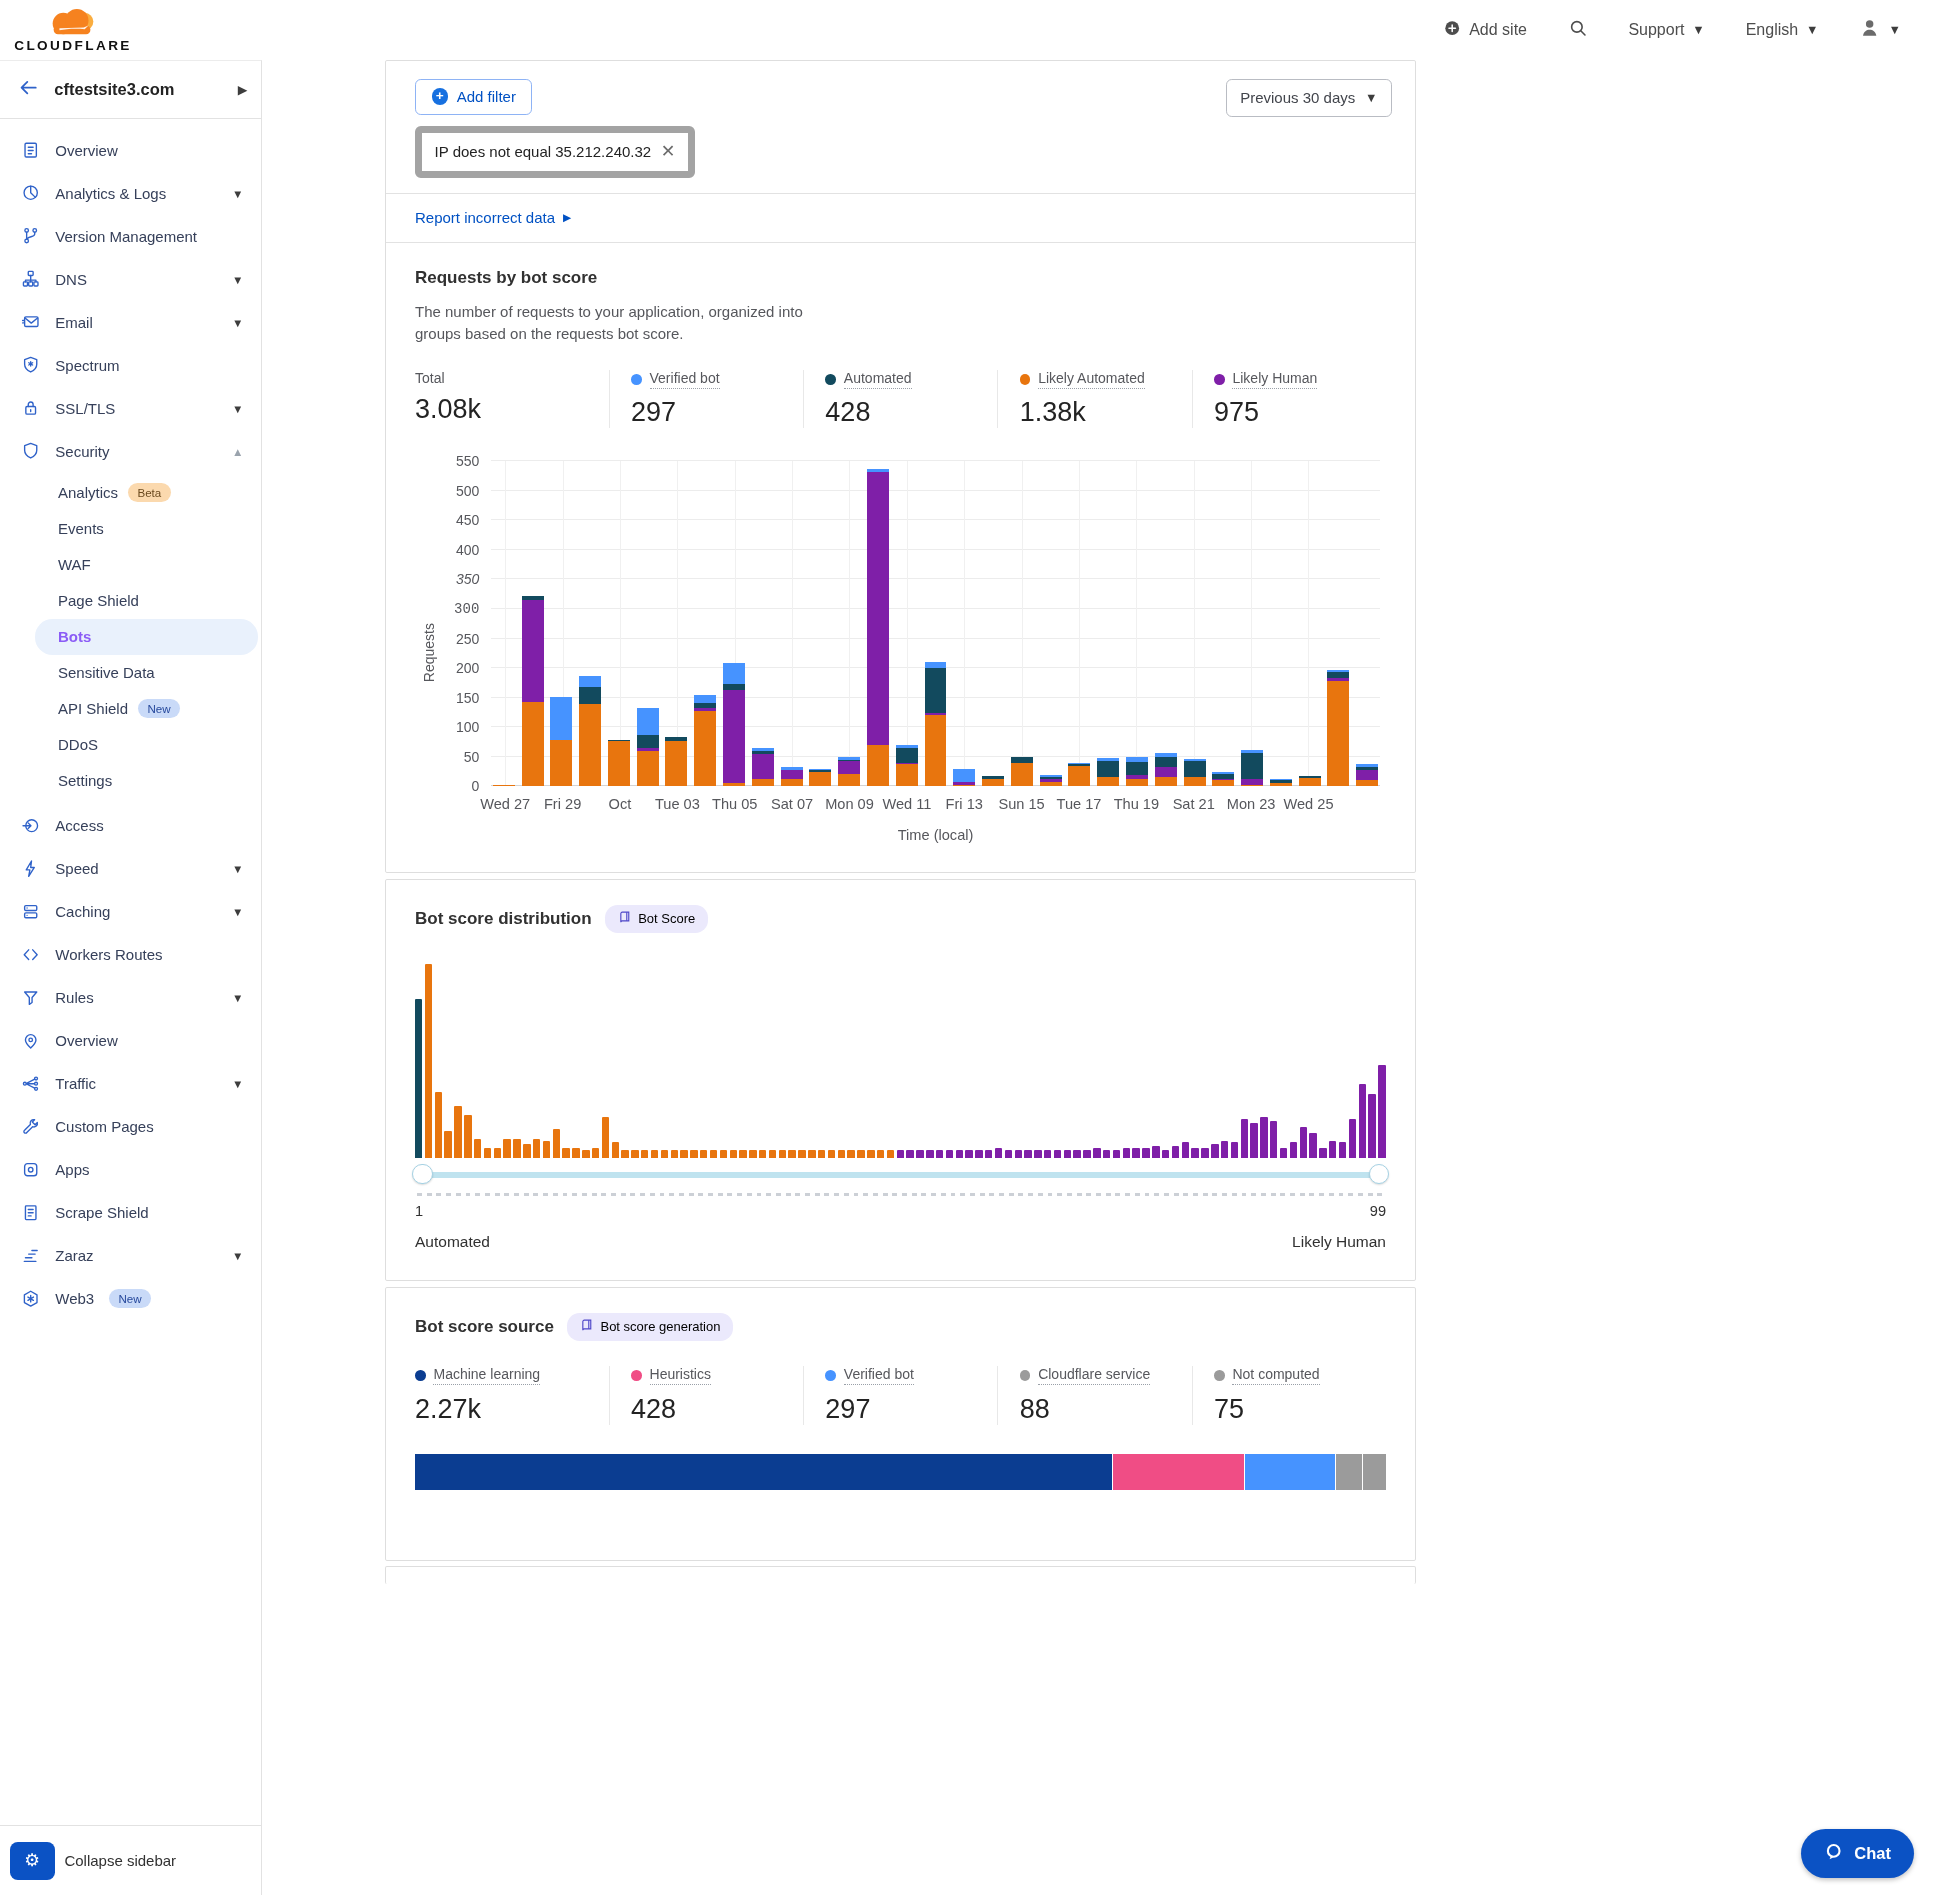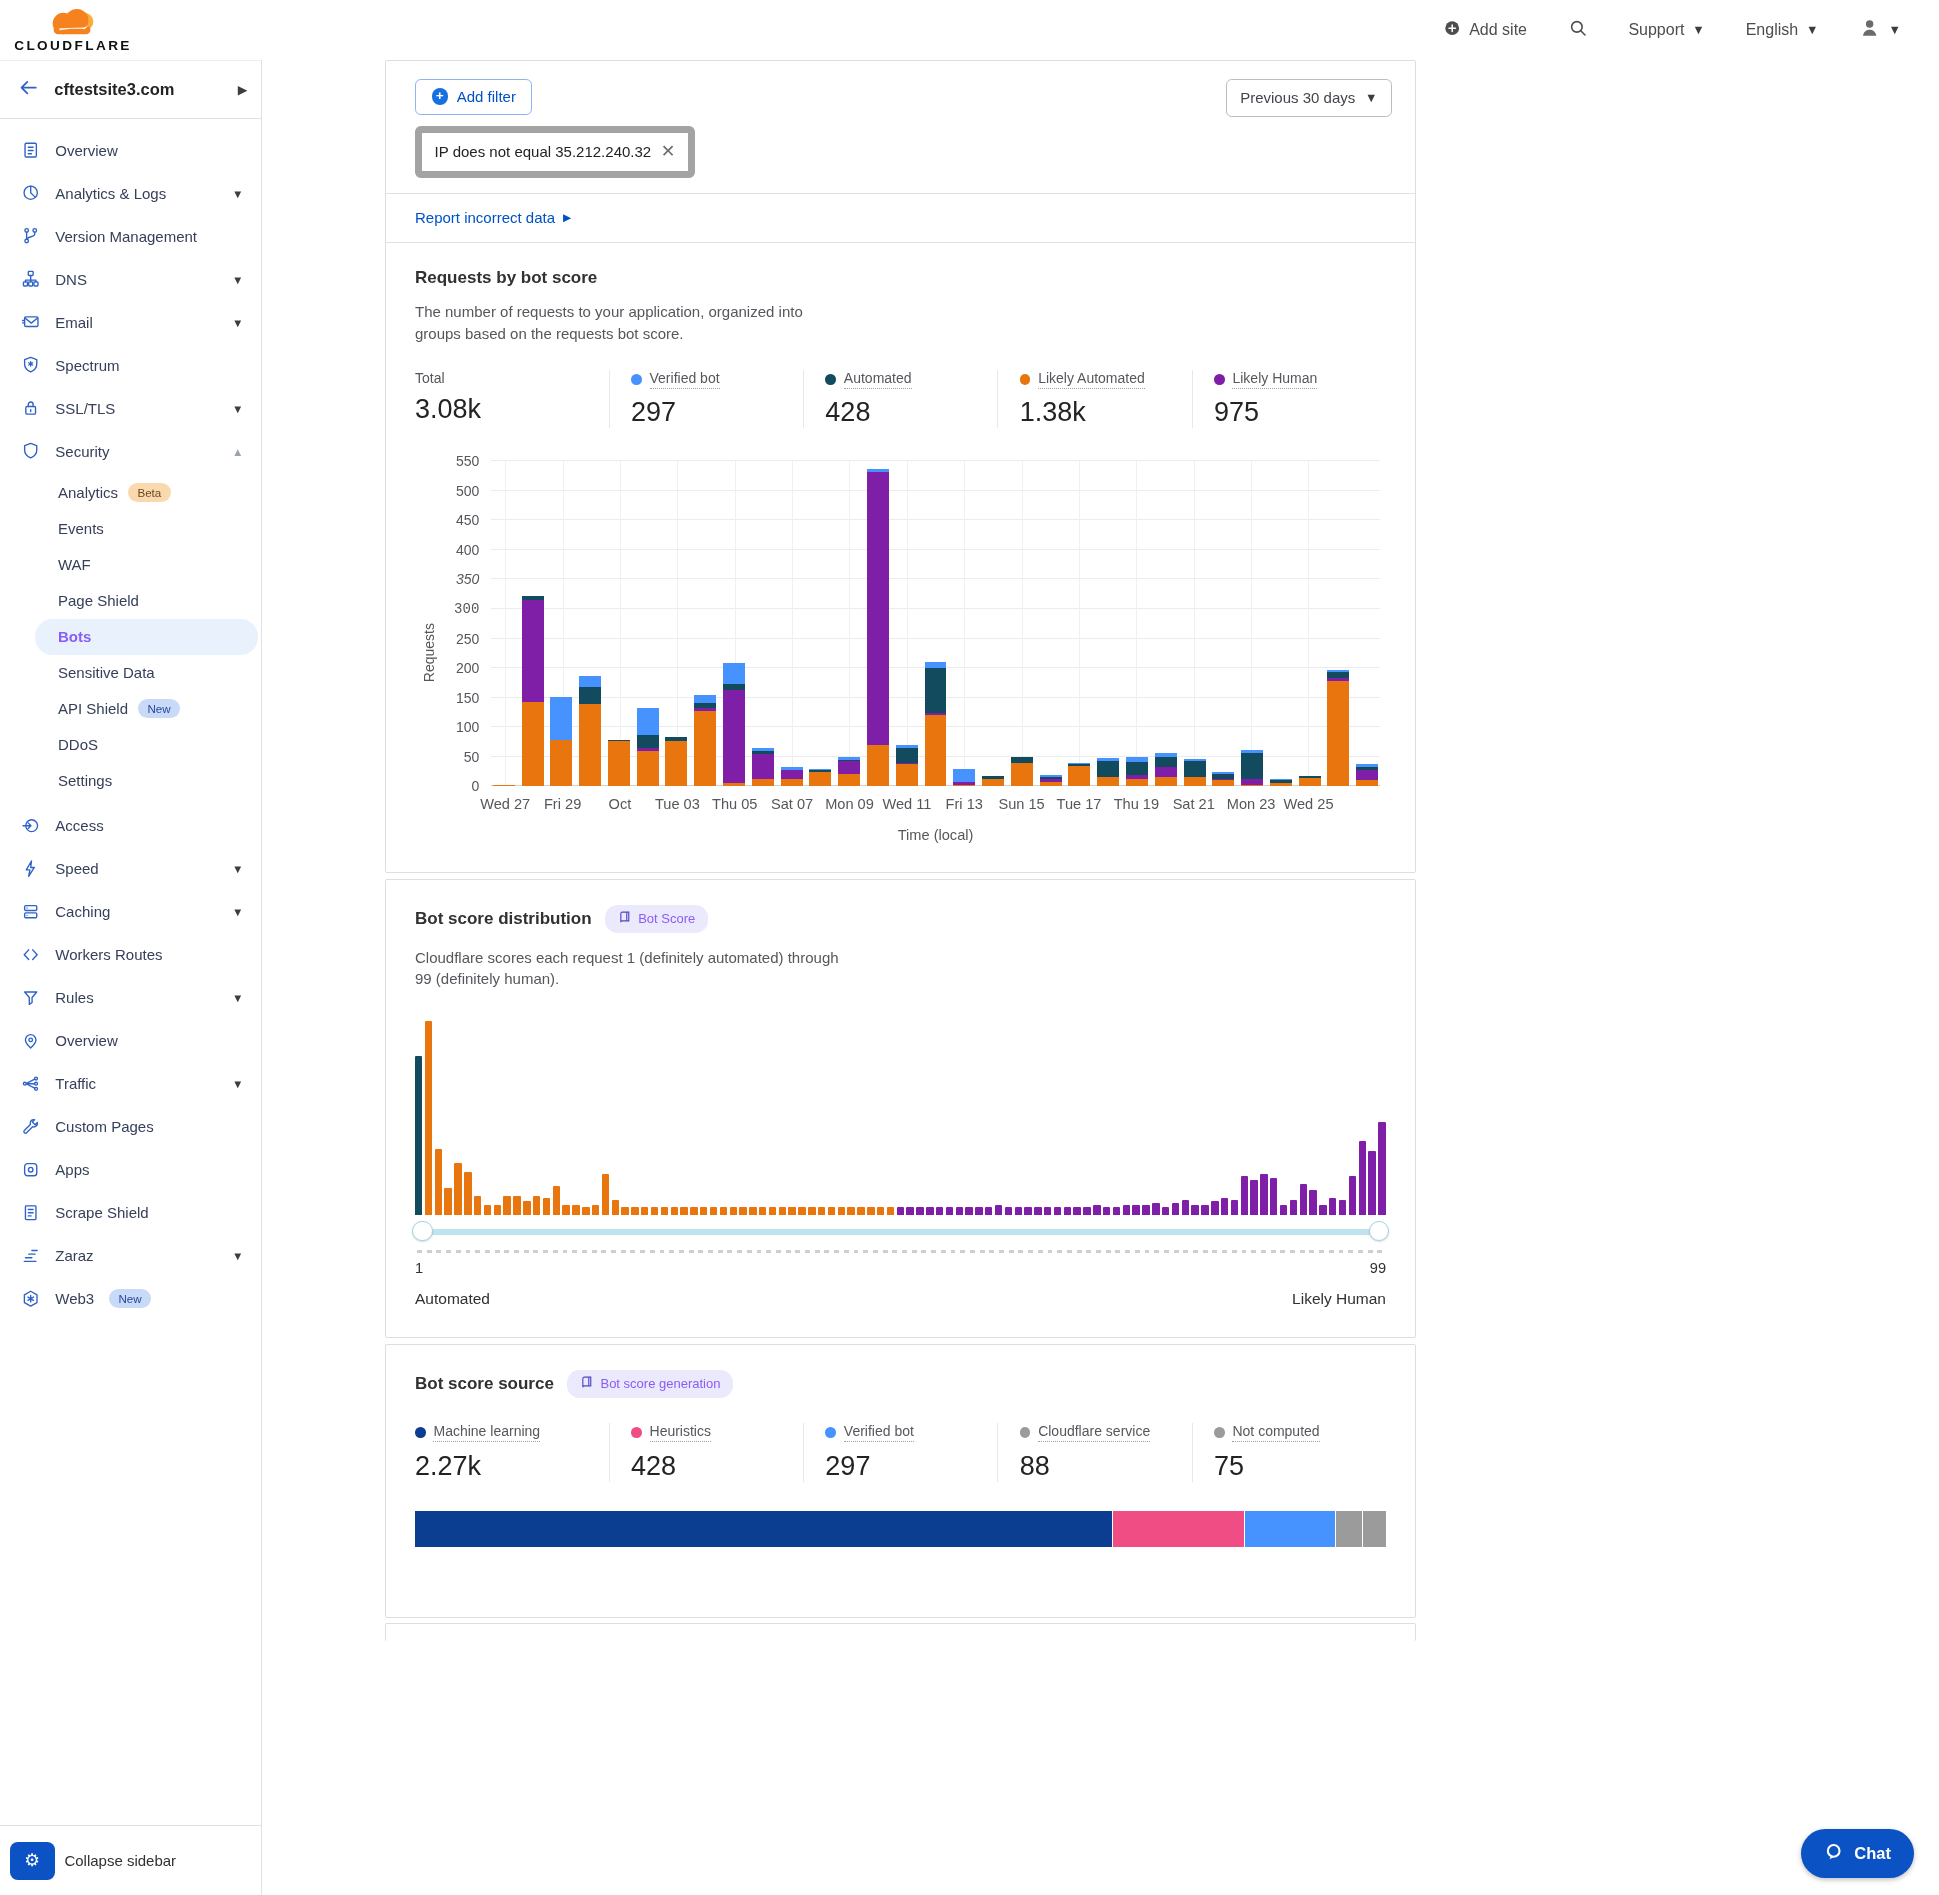--- a/index.html
+++ b/index.html
@@ -49,21 +49,21 @@
   .chip { display:inline-flex; align-items:center; gap:9.7px; border:7px solid #a3a3a3; border-radius:5.8px; padding:8.7px 12.6px; font-size:15px; color:#232323; margin-top:10.7px; cursor:pointer; }
   .chip .x { color:#6b6b6b; font-size:17.5px; cursor:pointer; }
   .btn-range { border:1px solid #b9bcc3; border-radius:5.8px; background:#fff; font-size:15px; color:#42454c; padding:9.7px 13.6px; display:inline-flex; gap:9.7px; align-items:center; cursor:pointer; }
   .report-row { border-top:1px solid #e2e2e2; padding:14.6px 29px; }
   .link { color:#0051c3; font-size:15px; cursor:pointer; display:inline-flex; align-items:center; gap:7.8px; }
   .link .tri { font-size:10.7px; }
 
   .section { border-top:1px solid #e2e2e2; padding:25px 29px 29px 29px; }
   .sec-title-row { display:flex; align-items:center; gap:13.6px; }
   .sec-title { font-size:17px; font-weight:bold; color:#313131; }
-  .doc-badge { display:inline-flex; align-items:center; gap:6.8px; background:#ebe9fc; color:#8b5cf6; font-size:13px; padding:5.8px 12.6px; border-radius:12.6px; cursor:pointer; }
+  .doc-badge { display:inline-flex; align-items:center; gap:6.8px; background:#ebe9fc; color:#000000; font-size:13px; padding:5.8px 12.6px; border-radius:12.6px; cursor:pointer; }
   .sec-desc { font-size:15px; color:#56575c; line-height:1.45; max-width:427px; margin-top:13.6px; }
 
   .stats-row { display:flex; margin-top:25px; }
   .stat-col { width:199px; padding-left:21.3px; border-left:1px solid #e8e8e8; }
   .stat-col:first-child { border-left:none; padding-left:0; }
   .stat-head { display:flex; align-items:center; gap:7.8px; }
   .dot { width:10.7px; height:10.7px; border-radius:50%; flex:none; }
   .stat-lbl { font-size:14px; color:#56575c; }
   .stat-lbl.dotted { border-bottom:1.9px dotted #9aa0a8; padding-bottom:1.9px; cursor:pointer; }
   .stat-val { font-size:27px; color:#232323; margin-top:8.7px; }
@@ -716,21 +716,20 @@
           <div class="sec-title-row">
             <span class="sec-title">Bot score distribution</span>
             <span class="doc-badge">
               <span><svg width="13.6" height="13.6" viewBox="0 0 24 24" fill="none" stroke="#4e46c8" stroke-width="2">
                     <path d="M5 4.5A2.5 2.5 0 0 1 7.5 2H19v15.5H7.5A2.5 2.5 0 0 0 5 20z"></path>
                     <path d="M15.5 2v15"></path>
                   </svg></span>
               <span>Bot Score</span>
             </span>
           </div>
-          <div class="sec-desc">Cloudflare scores each request 1 (definitely automated) through 99 (definitely human).</div>
 
           <div class="hist" id="hist">
               <div style="height: 82%; background: rgb(18, 74, 94);"></div>
               <div style="height: 100%; background: rgb(232, 117, 14);"></div>
               <div style="height: 34%; background: rgb(232, 117, 14);"></div>
               <div style="height: 14%; background: rgb(232, 117, 14);"></div>
               <div style="height: 27%; background: rgb(232, 117, 14);"></div>
               <div style="height: 22%; background: rgb(232, 117, 14);"></div>
               <div style="height: 10%; background: rgb(232, 117, 14);"></div>
               <div style="height: 5%; background: rgb(232, 117, 14);"></div>

